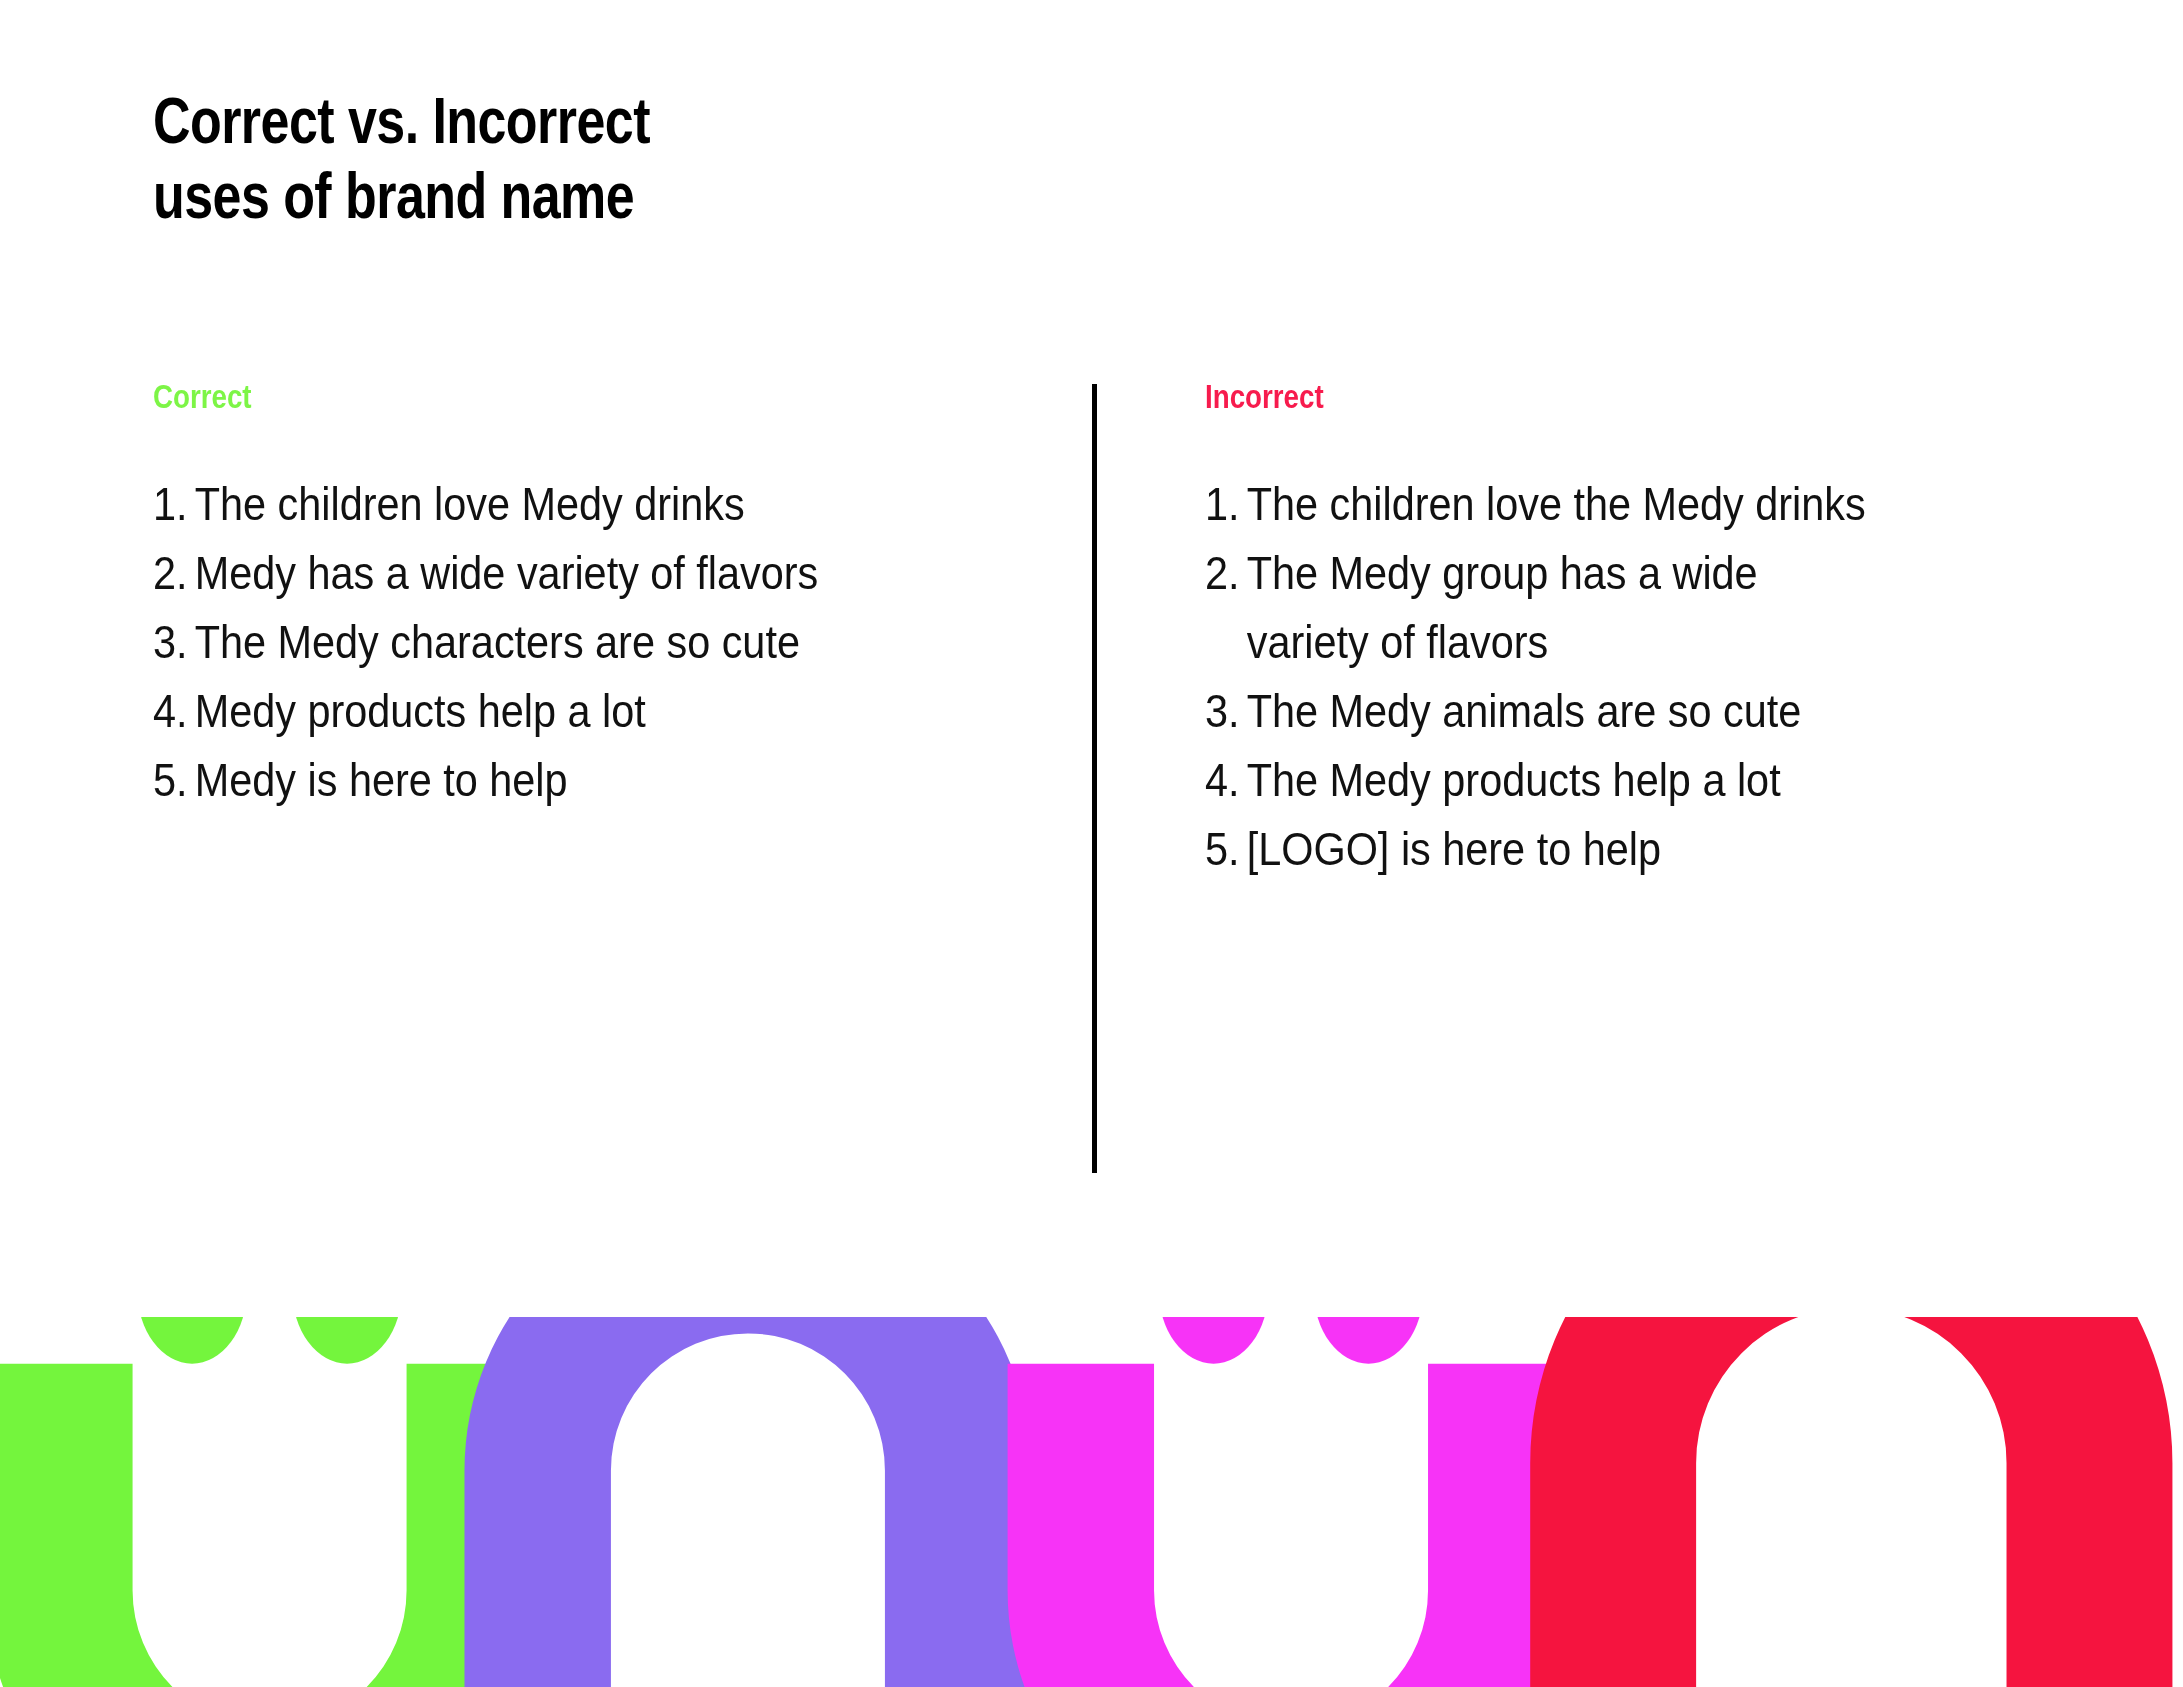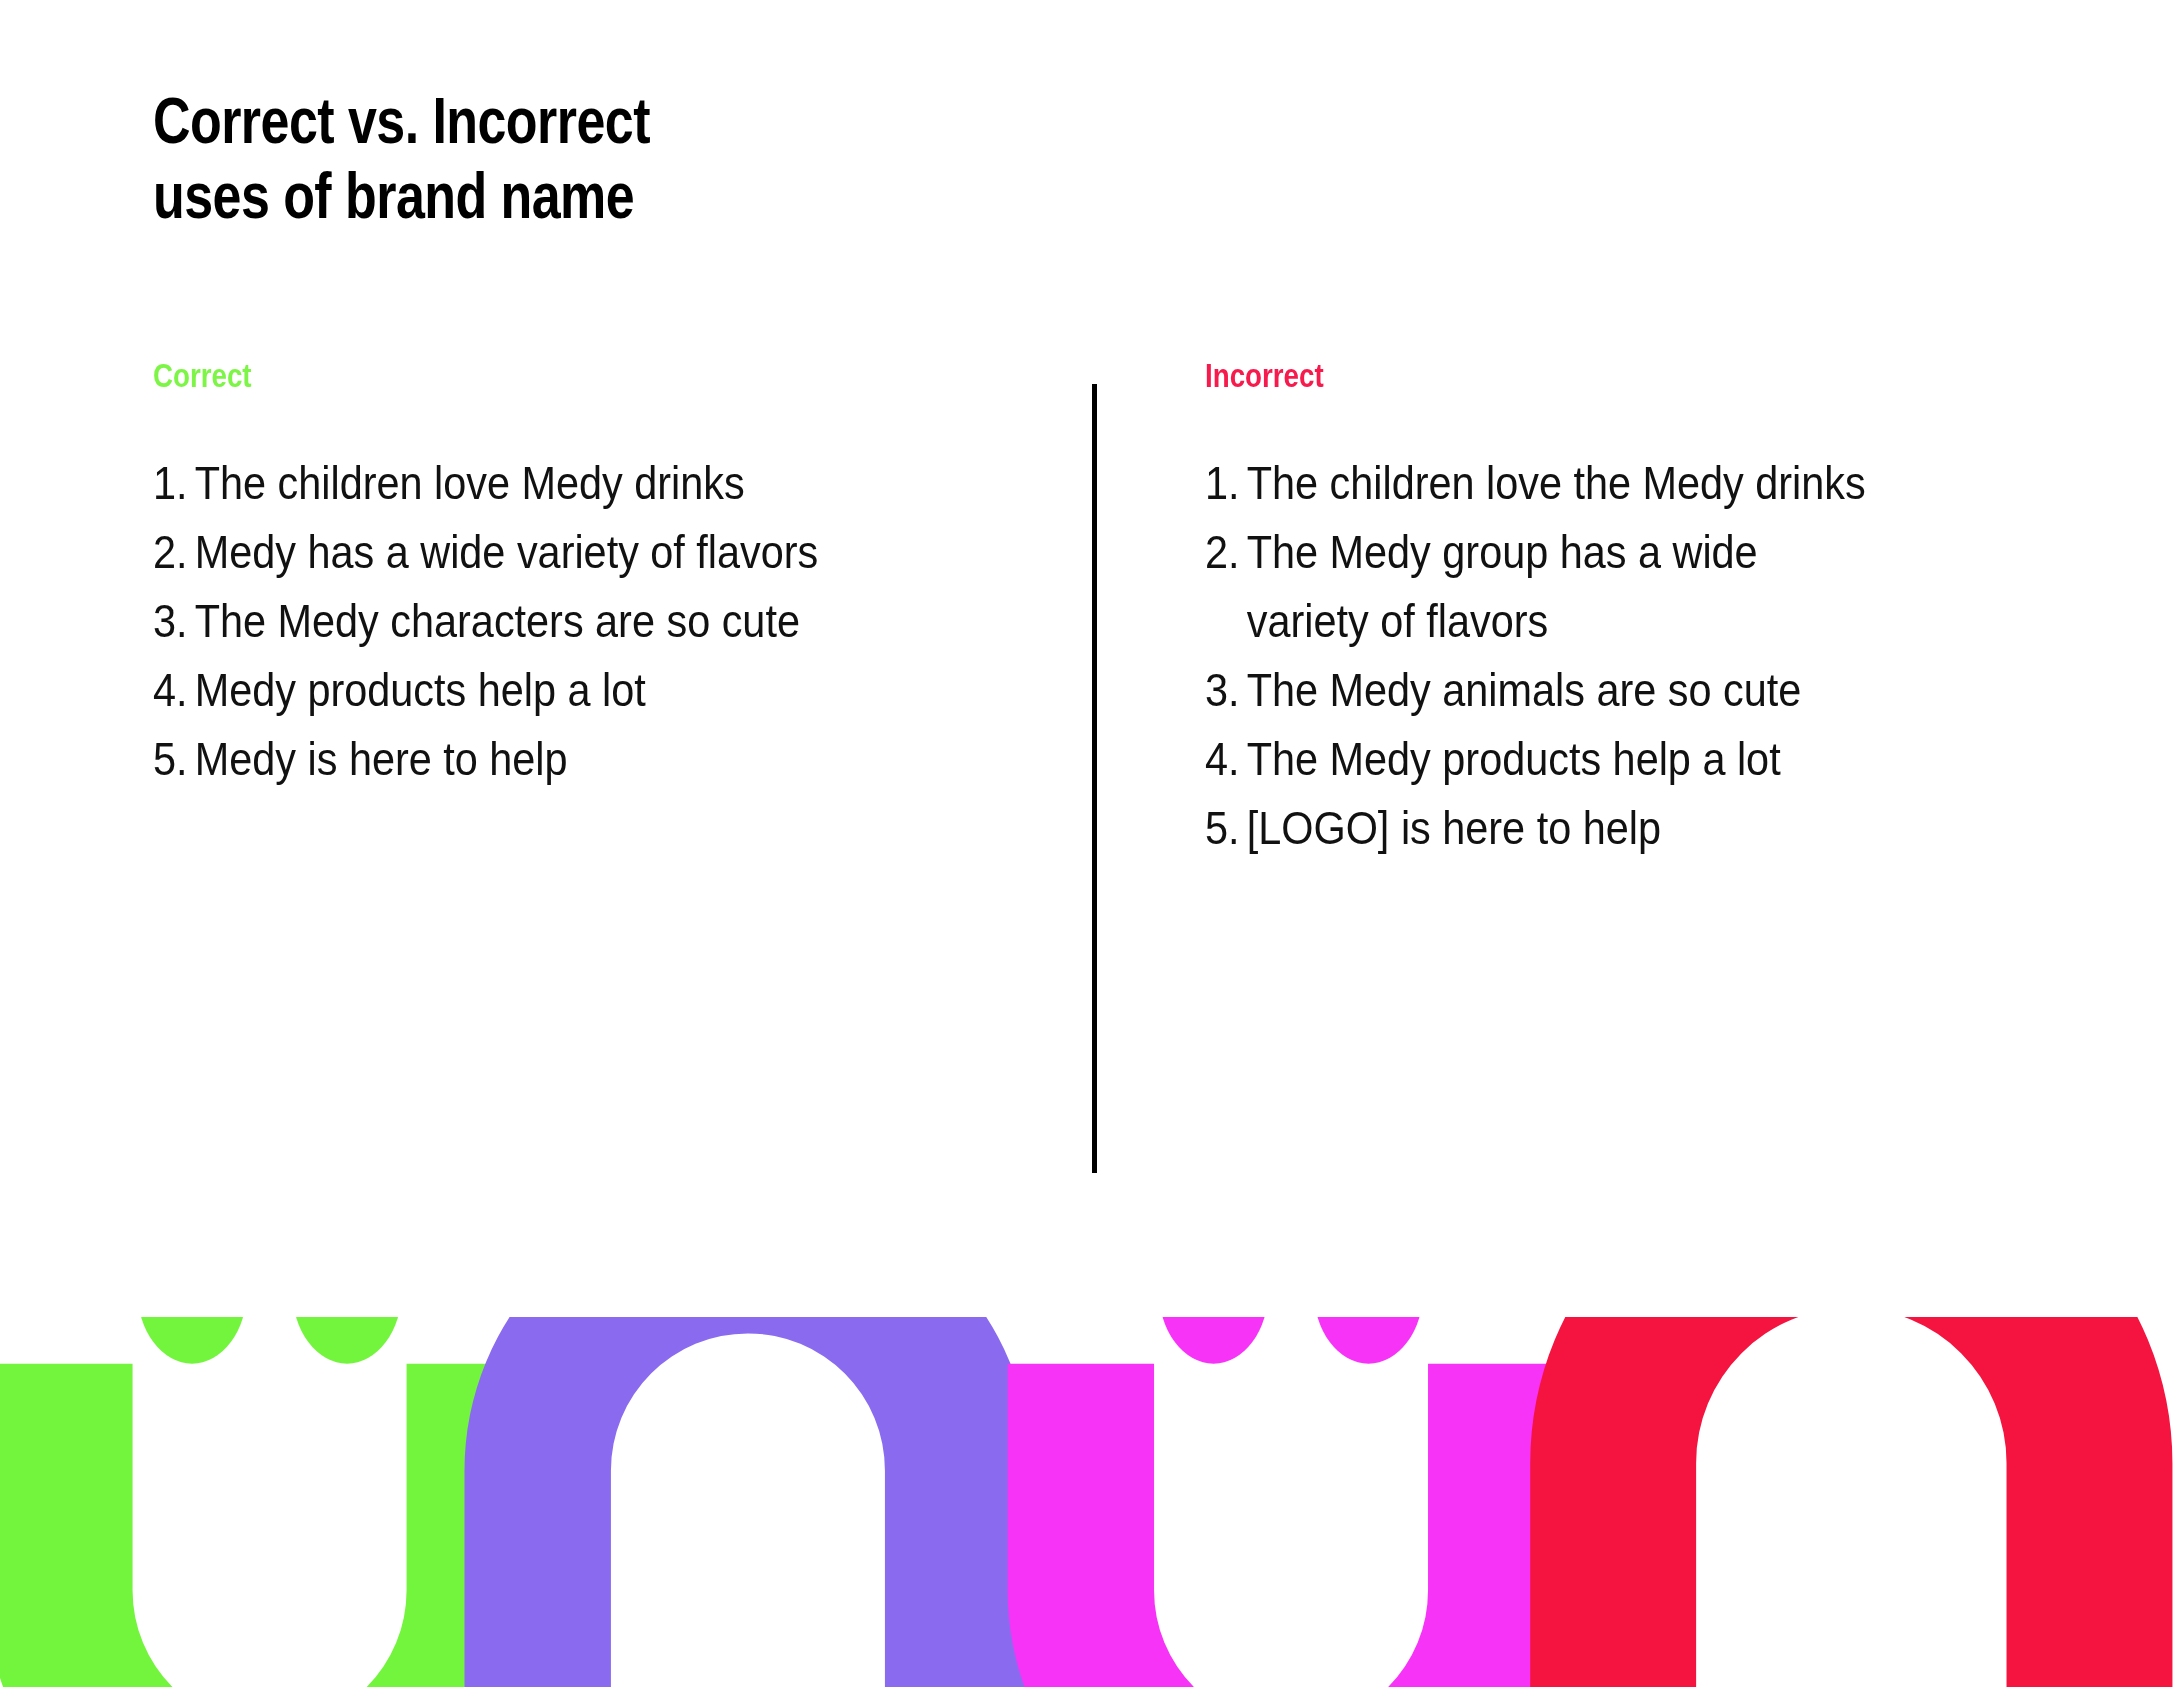--- a/index.html
+++ b/index.html
@@ -29,21 +29,21 @@
     letter-spacing: -0.7px;
     color: #000000;
     transform: scaleX(0.80);
     transform-origin: left top;
     white-space: pre-line;
   }
 
   
   .col {
     position: absolute;
-    top: 359px;
+    top: 380px;
   }
   #col-correct   { left: 153px;  width: 900px; }
   #col-incorrect { left: 1205px; width: 926px; }
 
   .col-head {
     font-family: "Liberation Sans", sans-serif;
     font-weight: bold;
     font-size: 33px;
     line-height: 1;
     letter-spacing: 0px;

